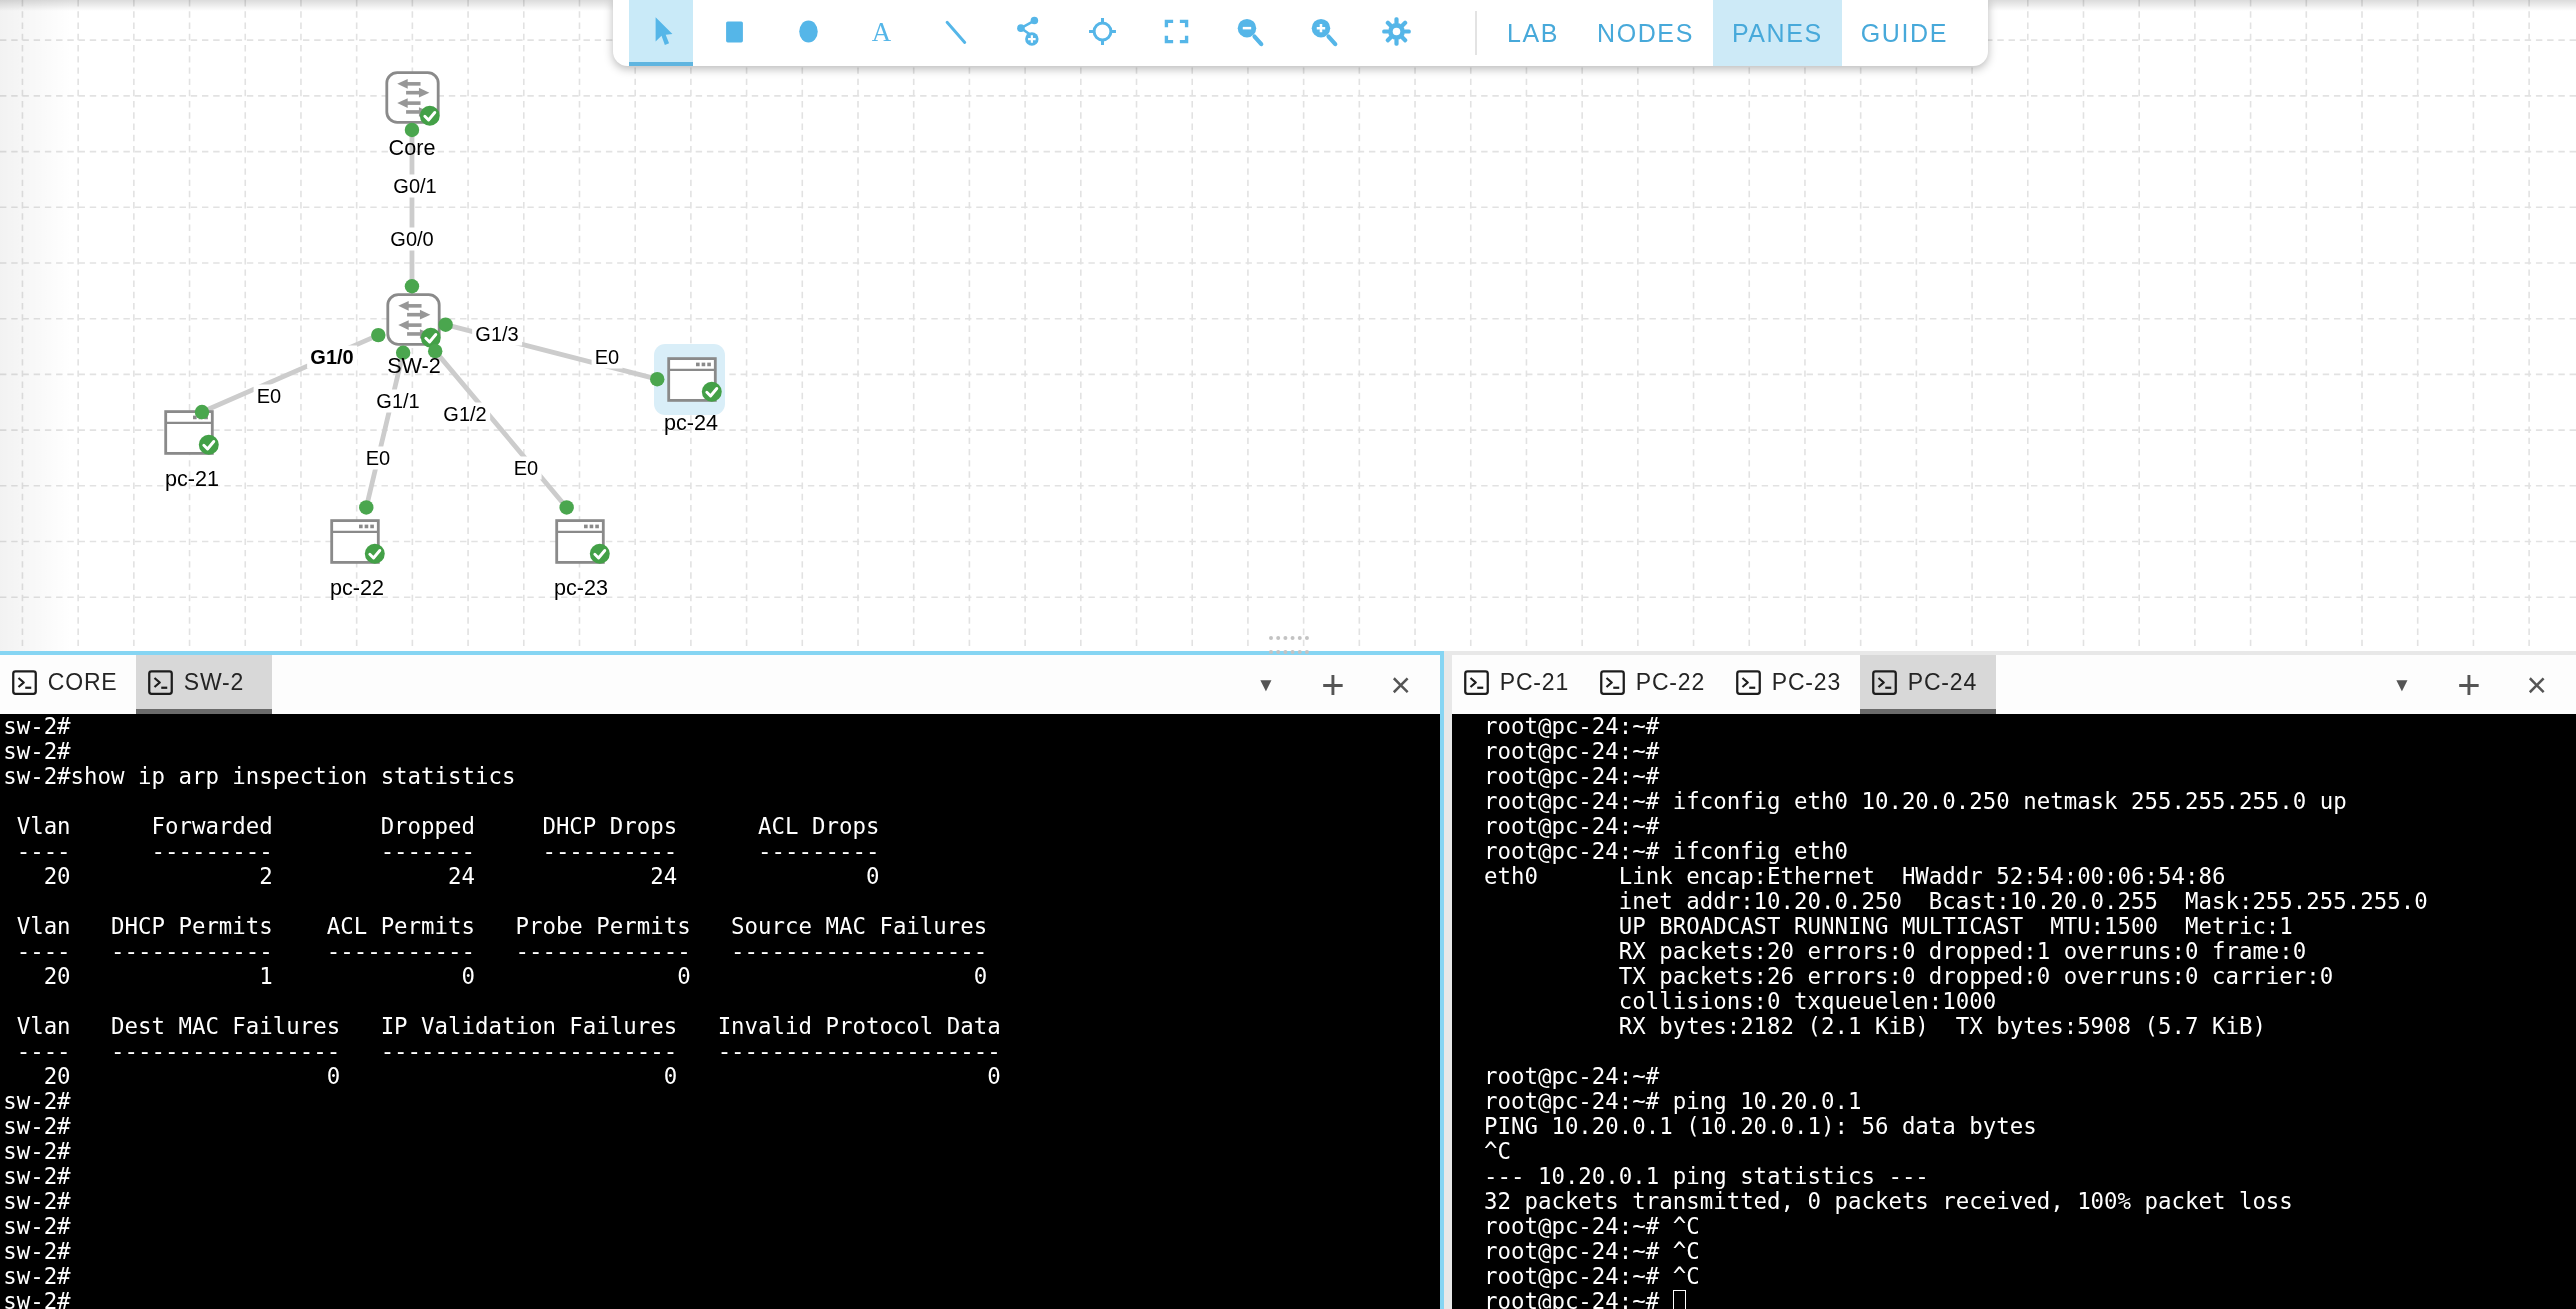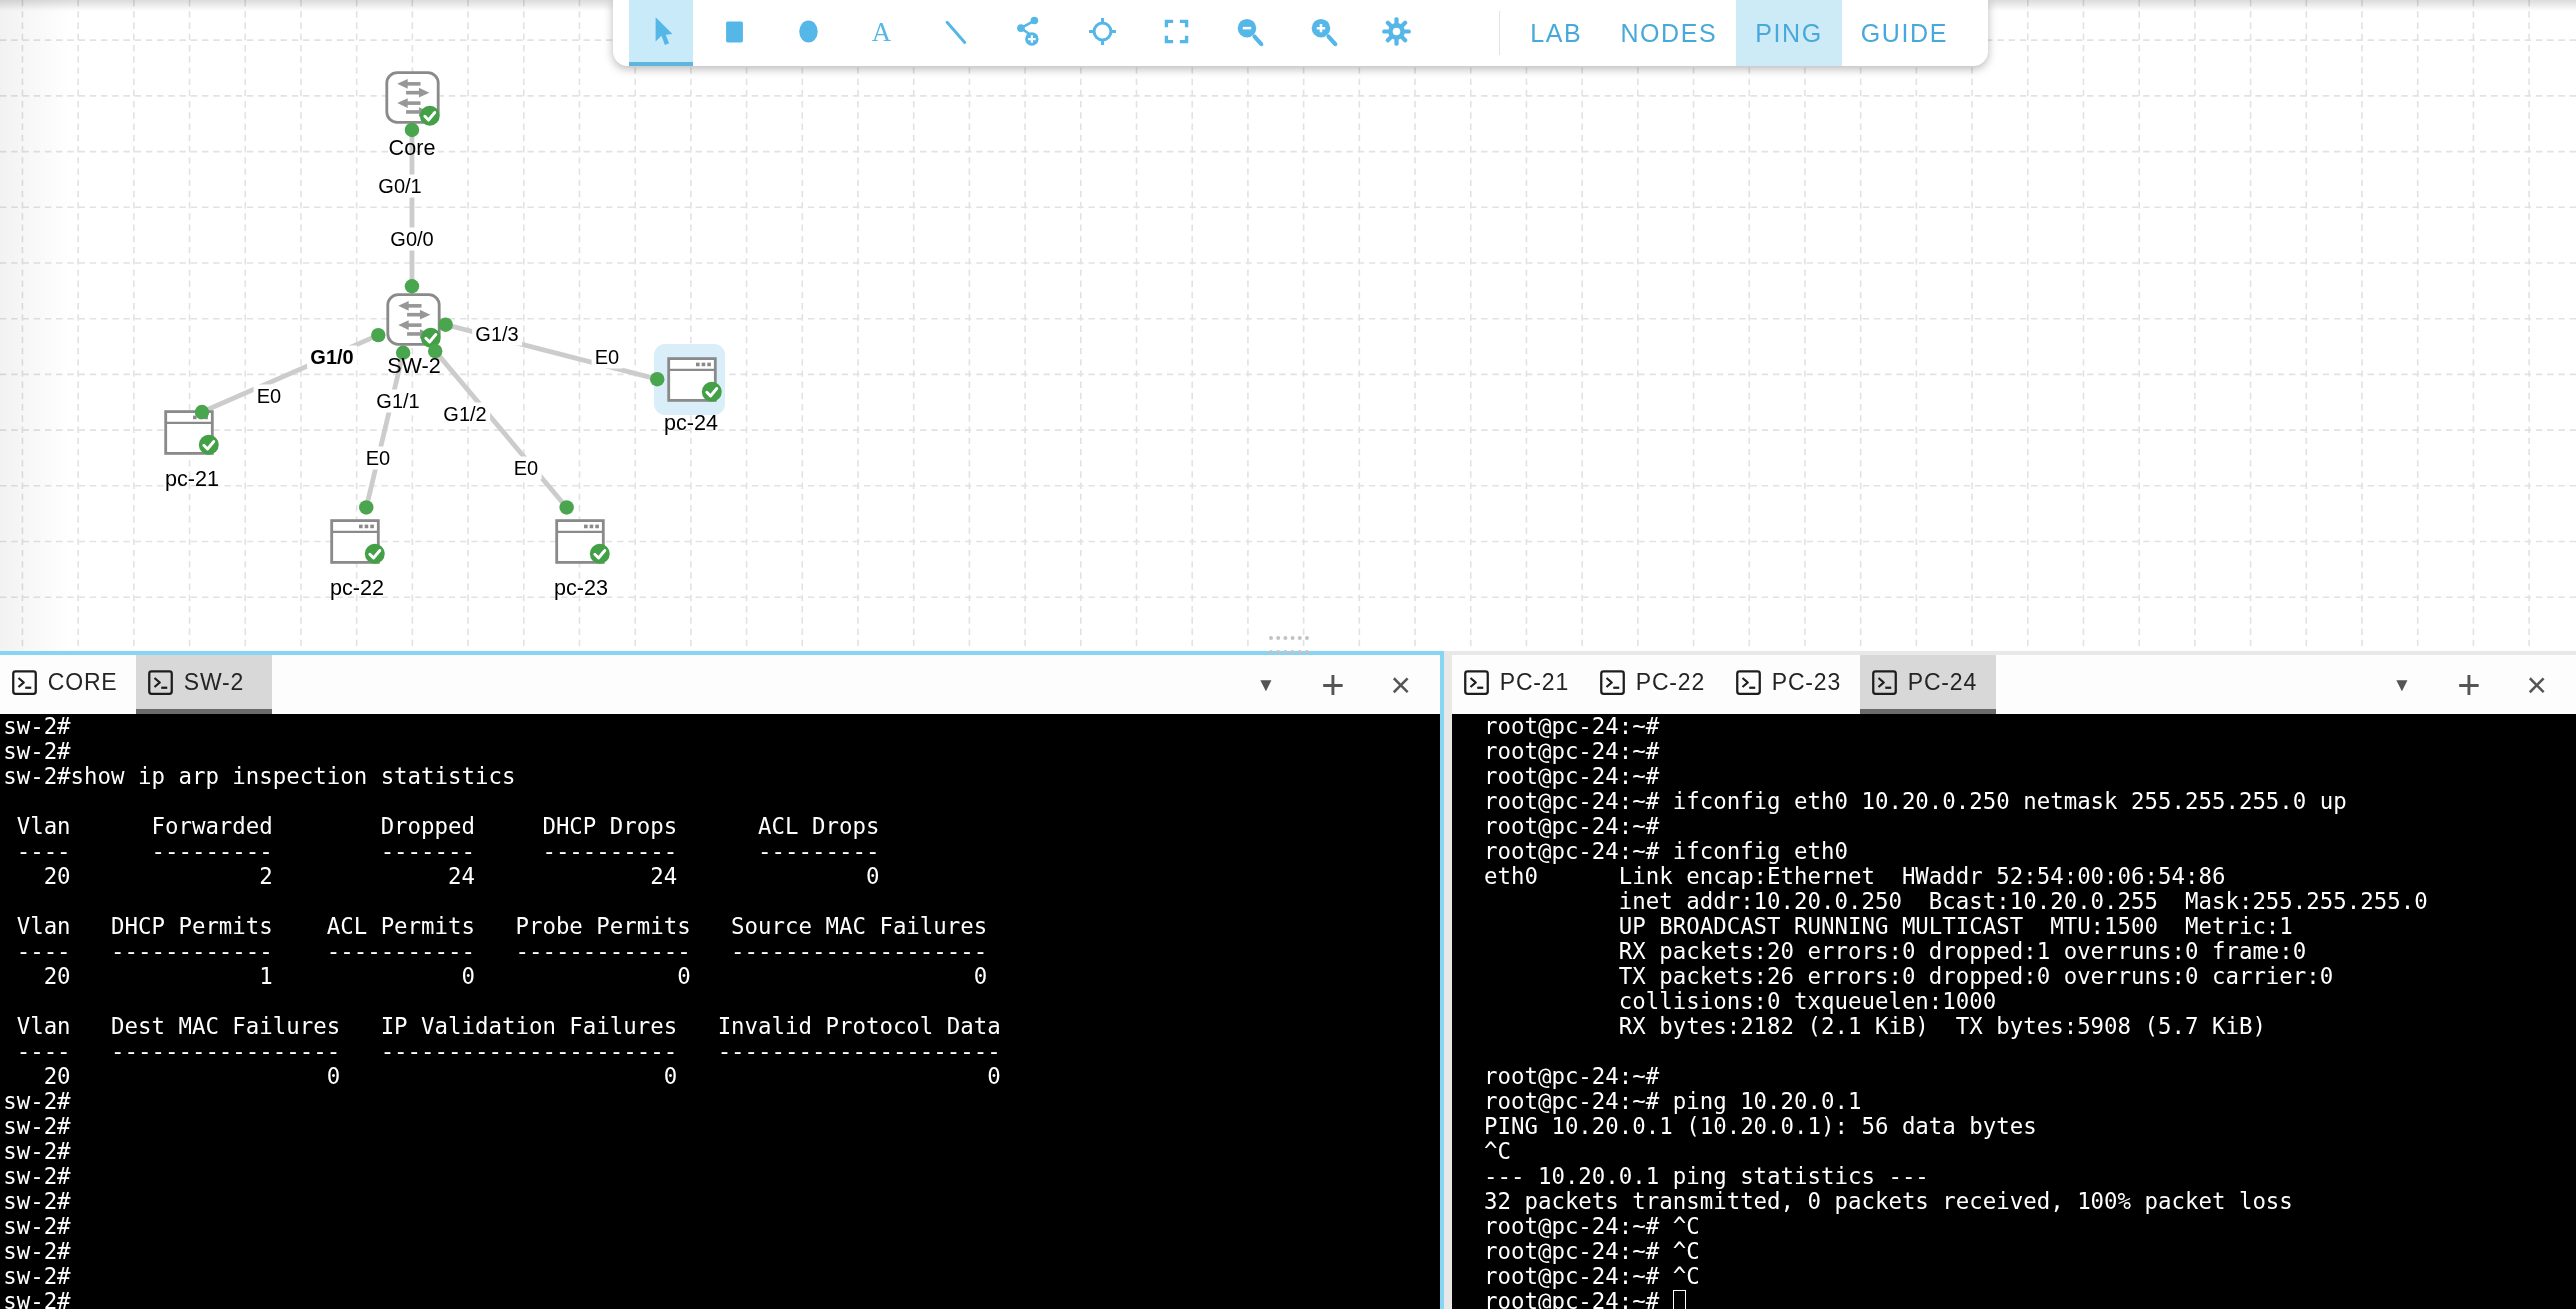--- a/index.html
+++ b/index.html
@@ -237,21 +237,21 @@
         <circle cx="556" cy="405" r="9" fill="#4aa64e"></circle>
         <circle cx="820" cy="473" r="9" fill="#4aa64e"></circle>
       </svg>
     <div id="labels-layer">
         <div class="node-label" style="left: 412px; top: 135px;">Core</div>
         <div class="node-label" style="left: 414px; top: 353px;">SW-2</div>
         <div class="node-label" style="left: 192px; top: 466px;">pc-21</div>
         <div class="node-label" style="left: 357px; top: 575px;">pc-22</div>
         <div class="node-label" style="left: 581px; top: 575px;">pc-23</div>
         <div class="node-label" style="left: 691px; top: 410px;">pc-24</div>
-        <span class="port-label" style="left: 400px; top: 186px;">G0/1</span>
+        <span class="port-label" style="left: 415px; top: 186px;">G0/1</span>
         <span class="port-label" style="left: 412px; top: 239px;">G0/0</span>
         <span class="port-label" style="left: 332px; top: 357px; font-weight: bold;">G1/0</span>
         <span class="port-label" style="left: 269px; top: 396px;">E0</span>
         <span class="port-label" style="left: 398px; top: 401px;">G1/1</span>
         <span class="port-label" style="left: 378px; top: 458px;">E0</span>
         <span class="port-label" style="left: 465px; top: 414px;">G1/2</span>
         <span class="port-label" style="left: 526px; top: 468px;">E0</span>
         <span class="port-label" style="left: 497px; top: 334px;">G1/3</span>
         <span class="port-label" style="left: 607px; top: 357px;">E0</span>
       </div>
@@ -360,21 +360,21 @@
                 </g>
                 <circle cx="22" cy="22" r="4.5" fill="#fff"></circle>
               </svg>
             </span>
           </div>
         </div>
       <div class="bar-divider"></div>
       <div id="mode-tabs">
           <div class="mode-tab">LAB</div>
           <div class="mode-tab">NODES</div>
-          <div class="mode-tab active">PING</div>
+          <div class="mode-tab active">PANES</div>
           <div class="mode-tab">GUIDE</div>
         </div>
     </div>
   </div>
 
   <div id="drag-handle"></div>
 
   <div id="panes-row">
     <section class="pane pane-left">
       <div class="tabbar">

